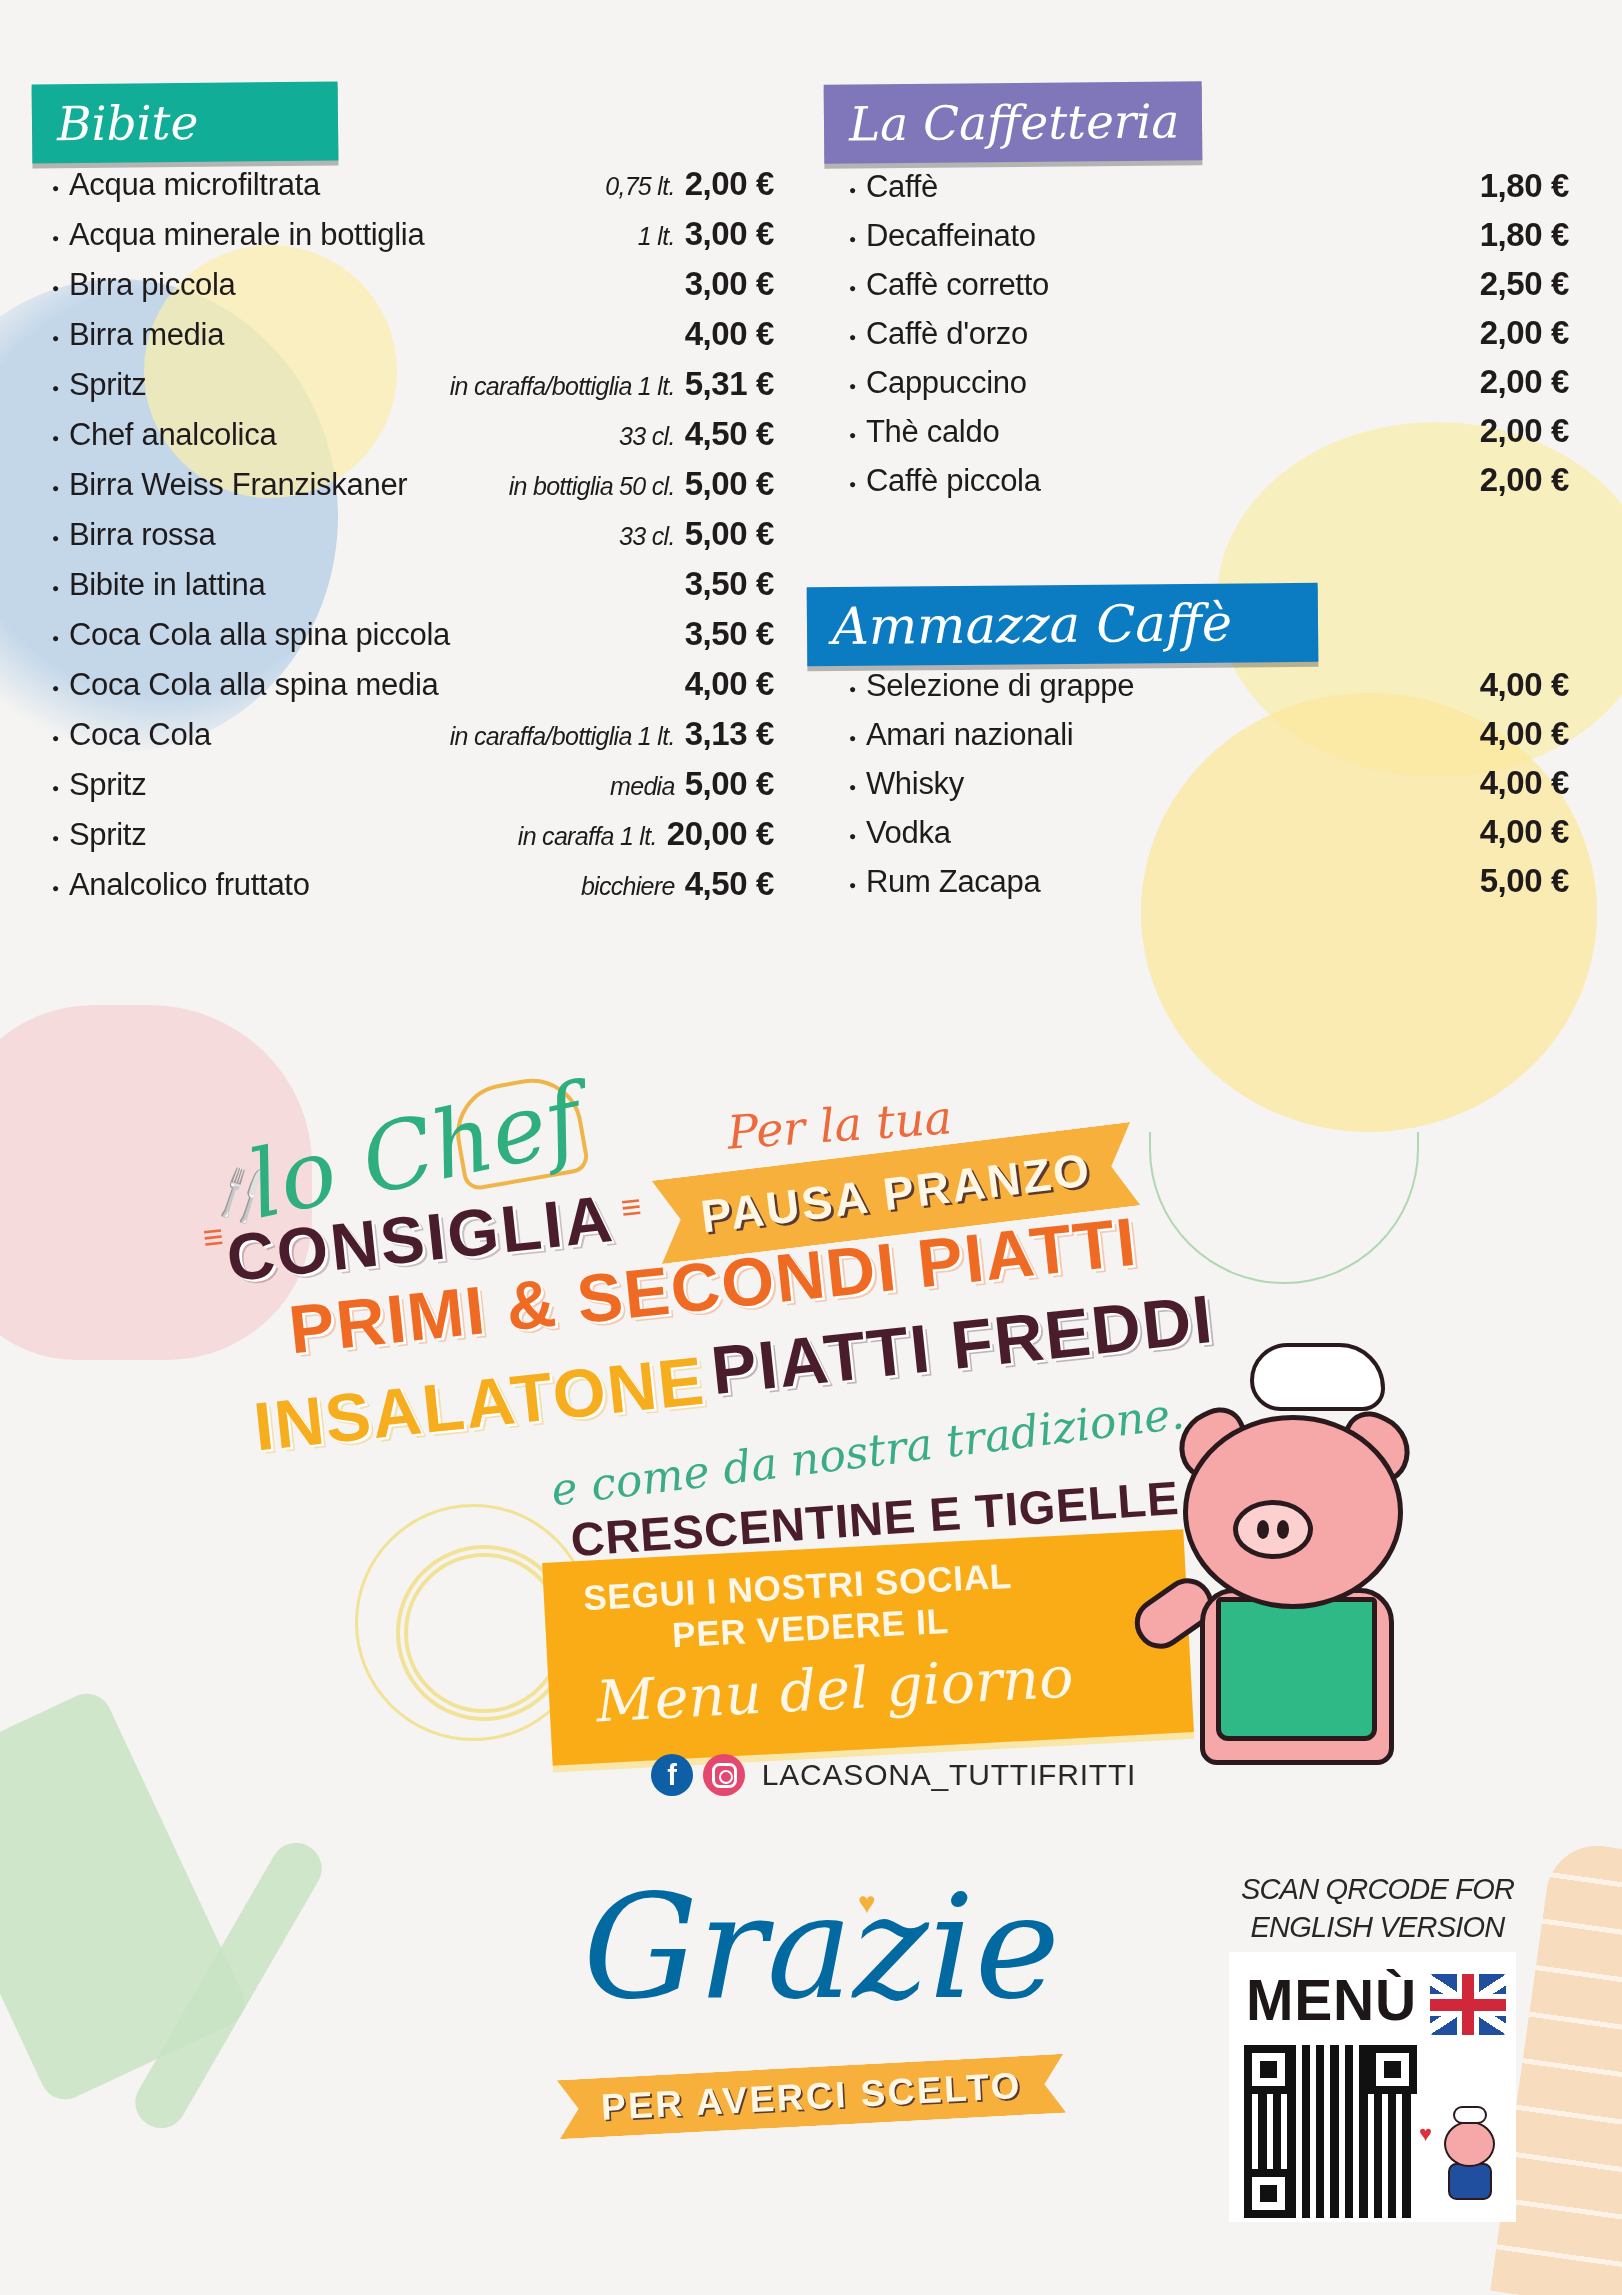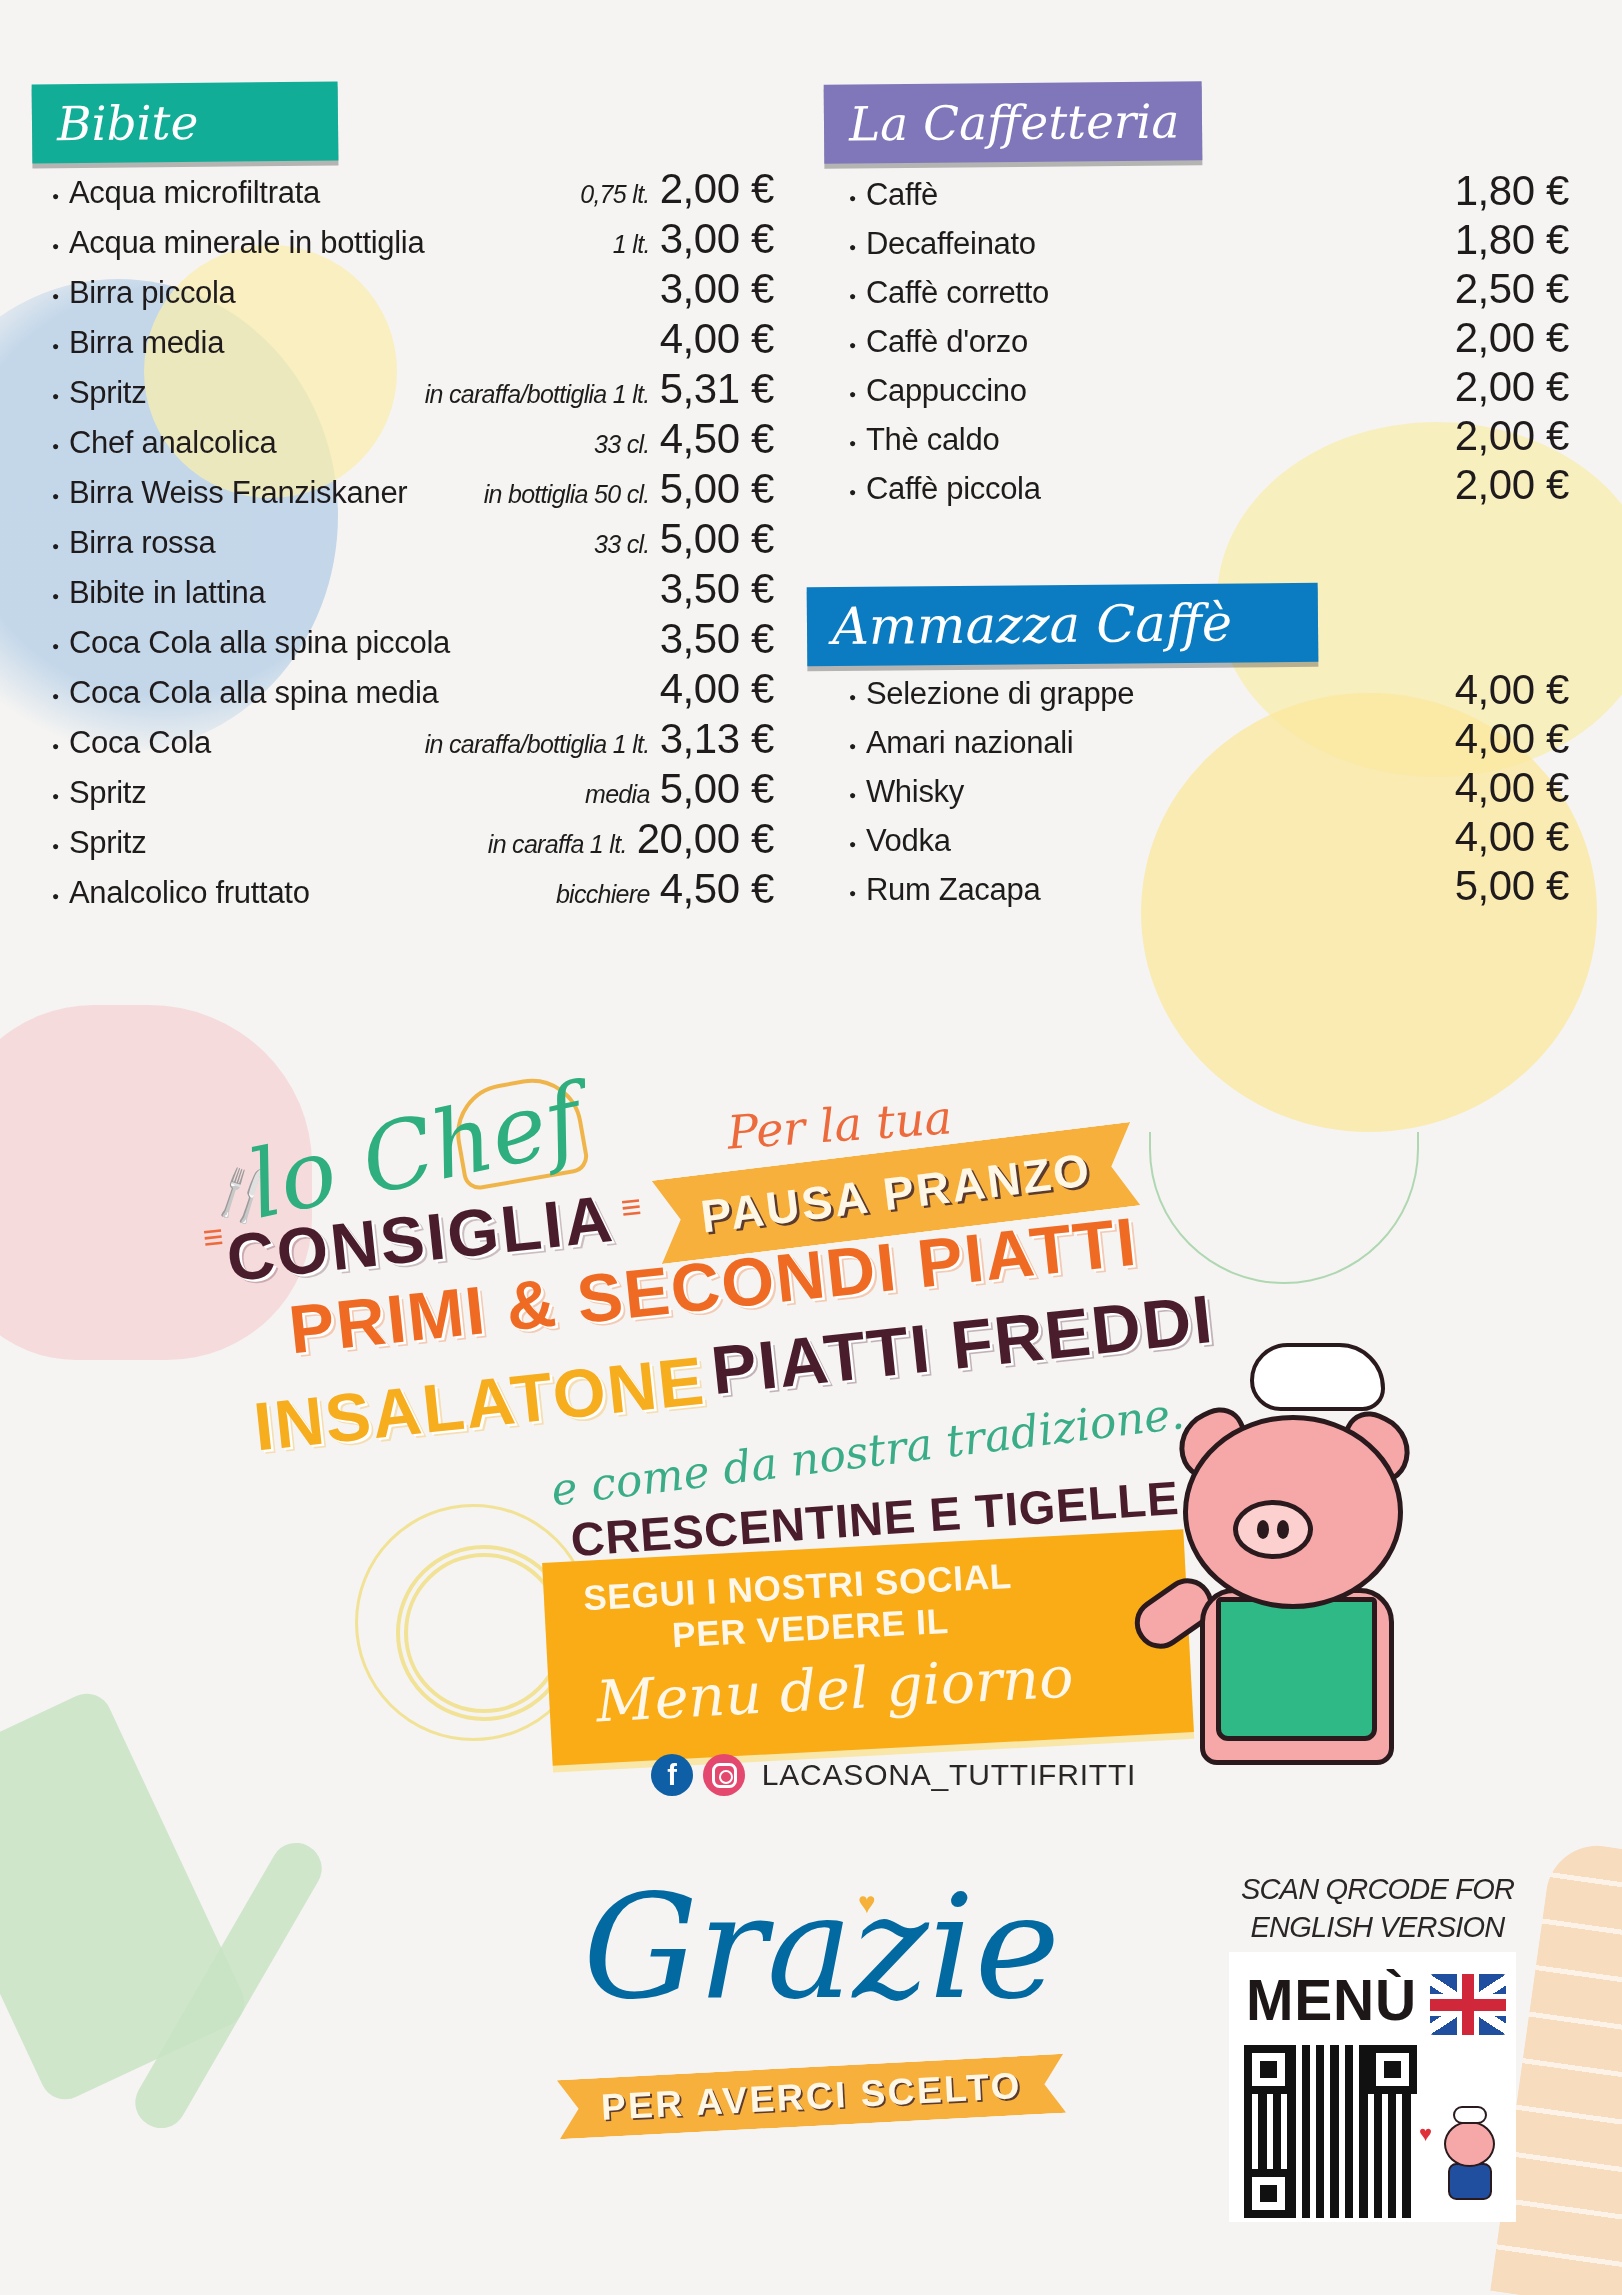--- a/index.html
+++ b/index.html
@@ -51,21 +51,21 @@
   
   .menu { position: absolute; }
   .menu.left { left: 52px; top: 165px; width: 722px; }
   .menu.right-caffe { left: 849px; top: 167px; width: 720px; }
   .menu.right-ammazza { left: 849px; top: 666px; width: 720px; }
   .row { display: flex; align-items: baseline; height: 50px; }
   .row .bullet { font-size: 18.6px; width: 13.5px; margin-right: 3.4px; position: relative; top: -3.4px; }
   .row .name { font-size: 31px; letter-spacing: -0.3px; flex: 0 0 auto; }
   .row .spacer { flex: 1; }
   .row .note { font-size: 25px; font-style: italic; letter-spacing: -0.7px; margin-right: 10px; }
-  .row .price { font-size: 42px; font-weight: normal; letter-spacing: -0.4px; }
+  .row .price { font-size: 33px; font-weight: bold; letter-spacing: -0.4px; }
   .menu.right-caffe .row, .menu.right-ammazza .row { height: 49px; }
   .subnote { font-size: 25px; font-style: italic; padding-left: 20px; margin-top: -10px; height: 41px; letter-spacing: -0.4px; }
   .row.grappe { height: 49px; }
 
   
   .script { font-family: "DejaVu Serif", serif; font-style: italic; }
   .lo-chef { position: absolute; left: 247px; top: 1098px; font-size: 93px; color: #2fae7f; transform: rotate(-12deg); }
   .cutlery-icon { position: absolute; left: 211px; top: 1164px; font-size: 51px; color: #f3a33a; transform: rotate(18deg); }
   .chef-hat-icon { position: absolute; left: 456px; top: 1081px; width: 127px; height: 101px;
     border: 4.2px solid #f0b54a; border-radius: 51px 51px 17px 17px; transform: rotate(-10deg); }

